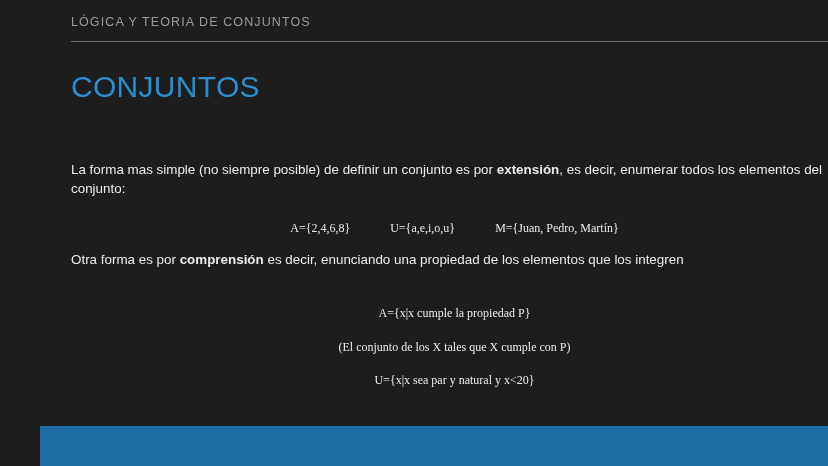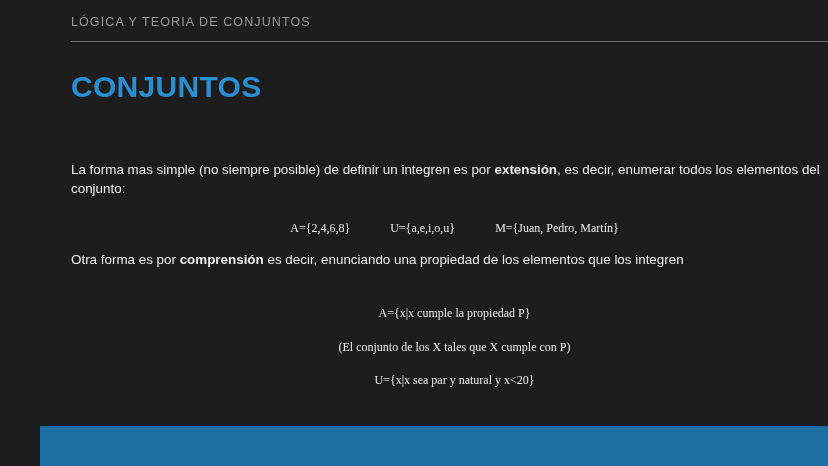--- a/index.html
+++ b/index.html
@@ -56,21 +56,21 @@
     background: #6e6e6e;
   }
   
   .slide-title {
     position: absolute;
     left: 31px;
     top: 70px;
     color: #2a8fd0;
     font-size: 30px;
     letter-spacing: 0.3px;
-    font-weight: bold;
+    font-weight: normal;
     margin: 0;
   }
   
   .body-text {
     position: absolute;
     left: 31px;
     width: 767px;
     color: #ebebeb;
     font-size: 13.4px;
     line-height: 19px;
@@ -115,21 +115,21 @@
 
   <div class="header">
     <div class="header-title">LÓGICA Y TEORIA DE CONJUNTOS</div>
     <div class="header-page">28</div>
     <div class="header-rule"></div>
   </div>
 
   <h1 class="slide-title">CONJUNTOS</h1>
 
   <div class="body-text p1">
-    <span>La forma mas simple (no siempre posible) de definir un integren es por </span><span class="bold">extensión</span><span>, es decir, enumerar todos los elementos del conjunto:</span>
+    <span>La forma mas simple (no siempre posible) de definir un conjunto es por </span><span class="bold">extensión</span><span>, es decir, enumerar todos los elementos del conjunto:</span>
   </div>
 
   <div class="center-line ex-line">
     <span>A={2,4,6,8}</span><span class="gap"></span><span>U={a,e,i,o,u}</span><span class="gap"></span><span>M={Juan, Pedro, Martín}</span>
   </div>
 
   <div class="body-text p2">
     <span>Otra forma es por </span><span class="bold">comprensión</span><span> es decir, enunciando una propiedad de los elementos que los integren</span>
   </div>
 

